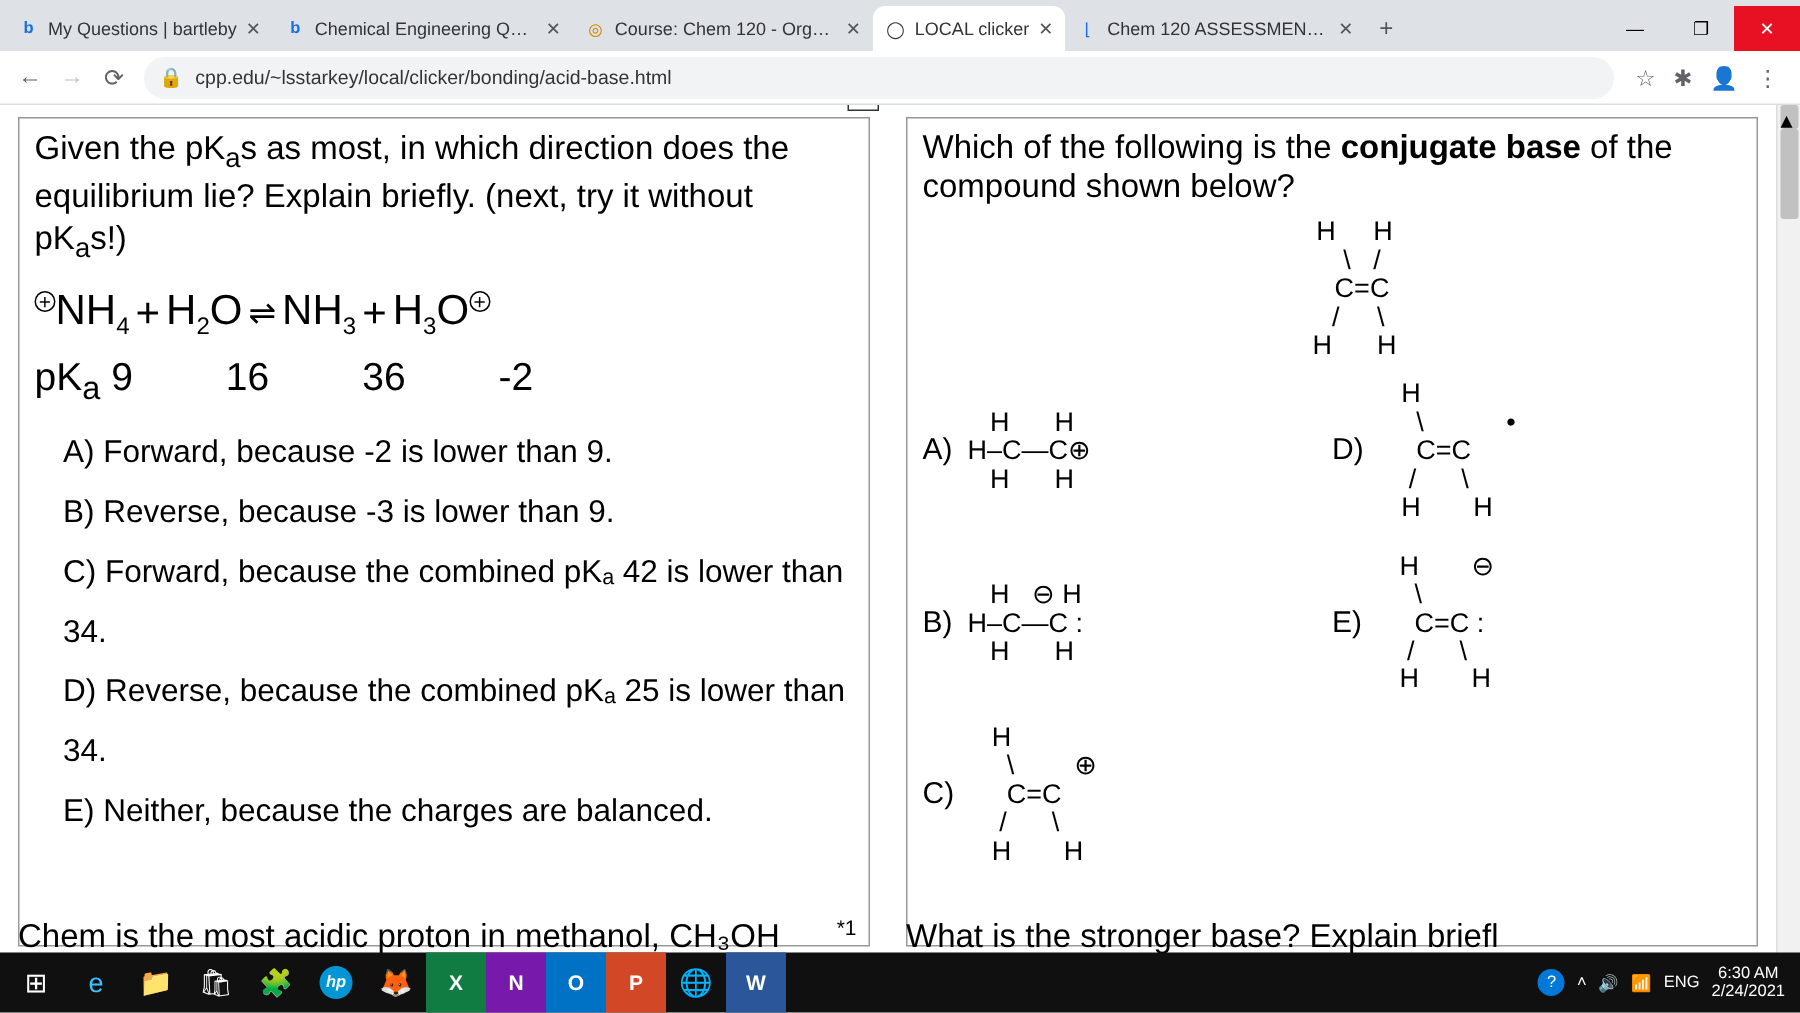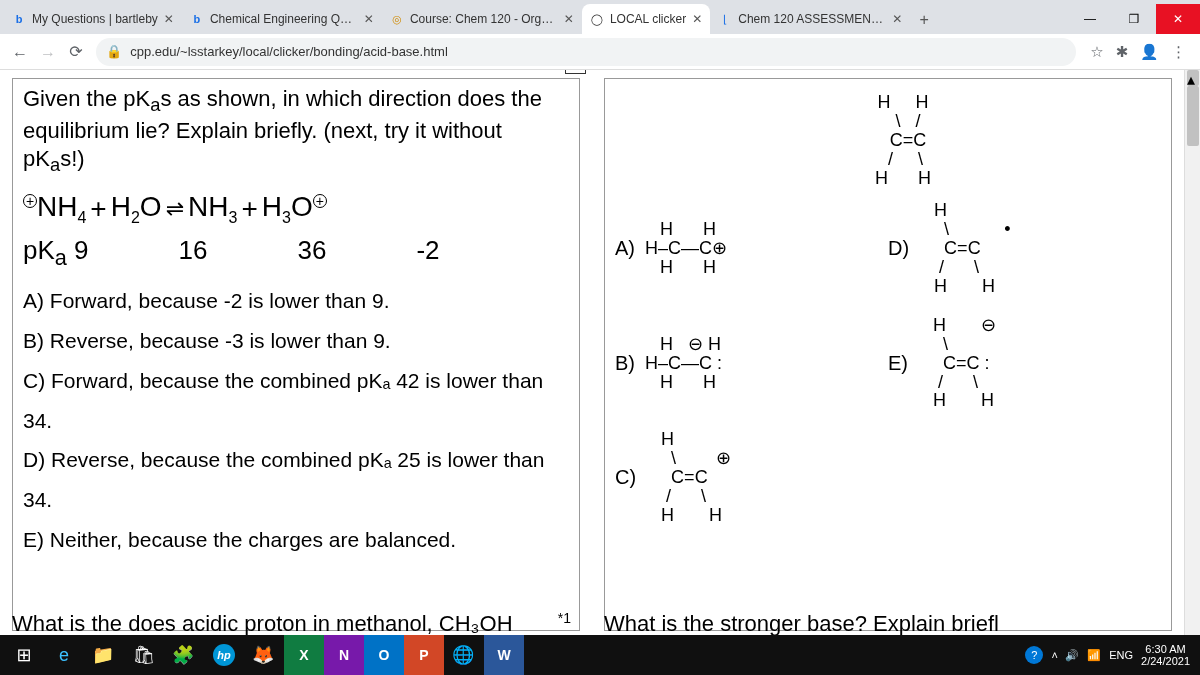--- a/index.html
+++ b/index.html
@@ -39,23 +39,23 @@
   .marker { position: absolute; color: #000; font-size: 14px; font-family: Arial, sans-serif; }
   .marker-top { top: -14px; right: 6px; border: 1px solid #333; padding: 0 3px; background: #fff; }
   .marker-bot { position: absolute; bottom: 4px; right: 8px; font-size: 14px; }
 
   .q-text { font-size: 22px; line-height: 1.25; }
   .eqn { font-size: 28px; display: flex; align-items: center; gap: 4px; margin: 14px 0 8px; }
   .eqn .sup { font-size: 14px; vertical-align: super; border: 1px solid #000; border-radius: 50%; width: 14px; height: 14px; display: inline-flex; align-items: center; justify-content: center; line-height: 1; }
   .eqn .sub { font-size: 16px; vertical-align: sub; }
   .arrow { font-size: 22px; }
 
-  .pka-row { font-size: 26px; display: flex; gap: 90px; margin-bottom: 10px; }
-
-  .options { font-size: 21px; line-height: 1.9; }
+  .pka-row { font-size: 26px; display: flex; gap: 62px; margin-bottom: 10px; }
+
+  .options { font-size: 21px; line-height: 1.9; margin-left: 19px; }
 
   
   .q2-prompt { font-size: 22px; }
   .struct-area { font-family: "Times New Roman", serif; }
   .mol { font-size: 18px; line-height: 1.05; white-space: pre; }
   .opt-grid { display: grid; grid-template-columns: 1fr 1fr; row-gap: 20px; margin-top: 14px; }
   .opt-cell { display: flex; gap: 10px; align-items: center; font-size: 20px; }
   .center-mol { text-align: center; margin: 8px 0 6px; }
 
   .cutoff { font-size: 22px; white-space: nowrap; position: absolute; bottom: 2px; left: 12px; }
@@ -120,21 +120,21 @@
   </div>
 </div>
 
 <div class="viewport">
   <div class="slides-row">
 
     <div class="slide">
       <div class="marker marker-top">*1</div>
       <div class="slide-border">
         <div class="q-text">
-          <span>Given the pK</span><sub>a</sub><span>s as shown, in which direction does the</span><br>
+          <span>Given the pK</span><sub>a</sub><span>s as most, in which direction does the</span><br>
           <span>equilibrium lie?  Explain briefly.  (next, try it without pK</span><sub>a</sub><span>s!)</span>
         </div>
 
         <div class="eqn">
           <span><span class="sup">+</span><span>NH</span><span class="sub">4</span></span>
           <span>+</span>
           <span><span>H</span><span class="sub">2</span>O</span>
           <span class="arrow">⇌</span>
           <span><span>NH</span><span class="sub">3</span></span>
           <span>+</span>
@@ -150,25 +150,28 @@
 
         <div class="options">
           <div>A) Forward, because -2 is lower than 9.</div>
           <div>B) Reverse, because -3 is lower than 9.</div>
           <div>C) Forward, because the combined pKₐ 42 is lower than 34.</div>
           <div>D) Reverse, because the combined pKₐ 25 is lower than 34.</div>
           <div>E) Neither, because the charges are balanced.</div>
         </div>
         <div class="marker-bot">*1</div>
       </div>
-      <div class="cutoff">What is the does acidic proton in methanol, CH₃OH</div>
+      <div class="cutoff">Chem is the most acidic proton in methanol, CH₃OH</div>
     </div>
 
     <div class="slide">
       <div class="slide-border struct-area">
+        <div class="q2-prompt">
+          <span>Which of the following is the </span><b>conjugate base</b><span> of the compound shown below?</span>
+        </div>
         <div class="center-mol">
             <pre class="mol">      H     H
         \   /
         C=C
        /     \
       H      H</pre>
           </div>
         <div class="opt-grid">
           <div class="opt-cell">
               <span>A)</span>

